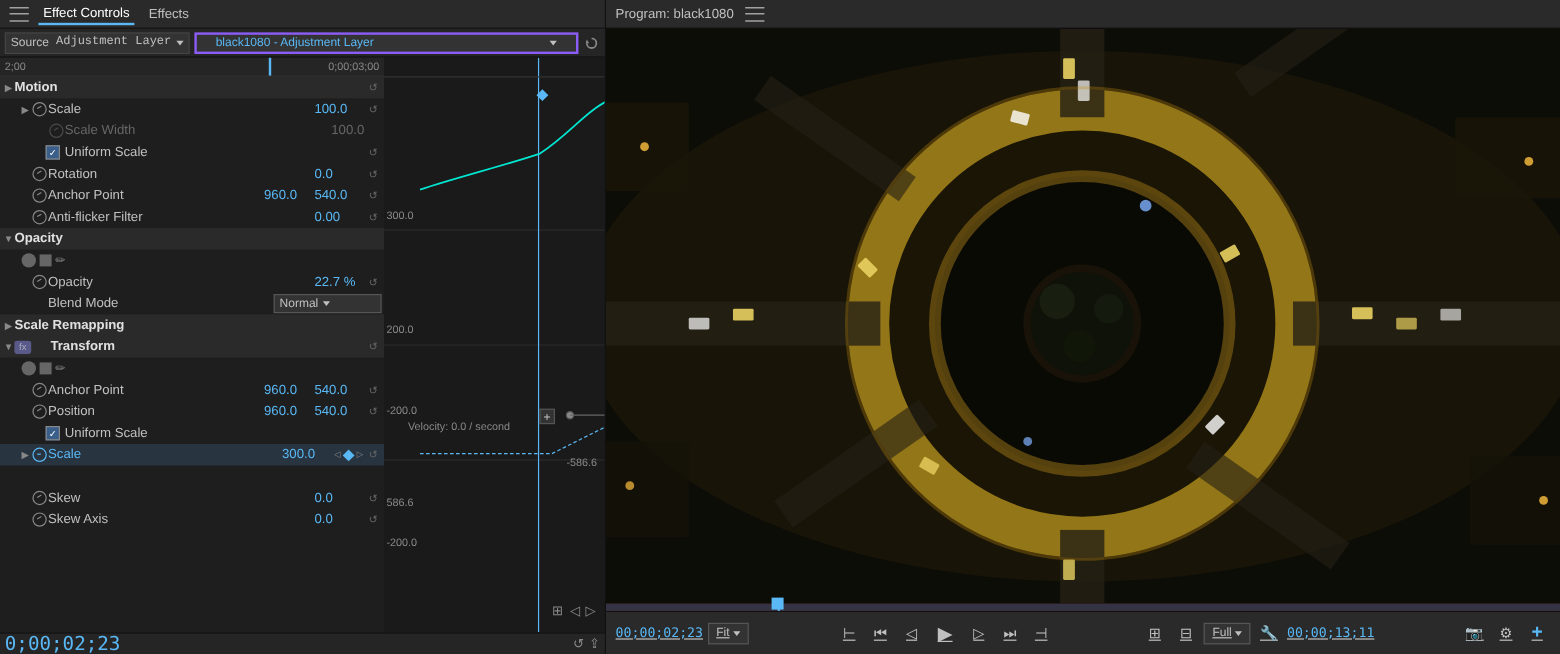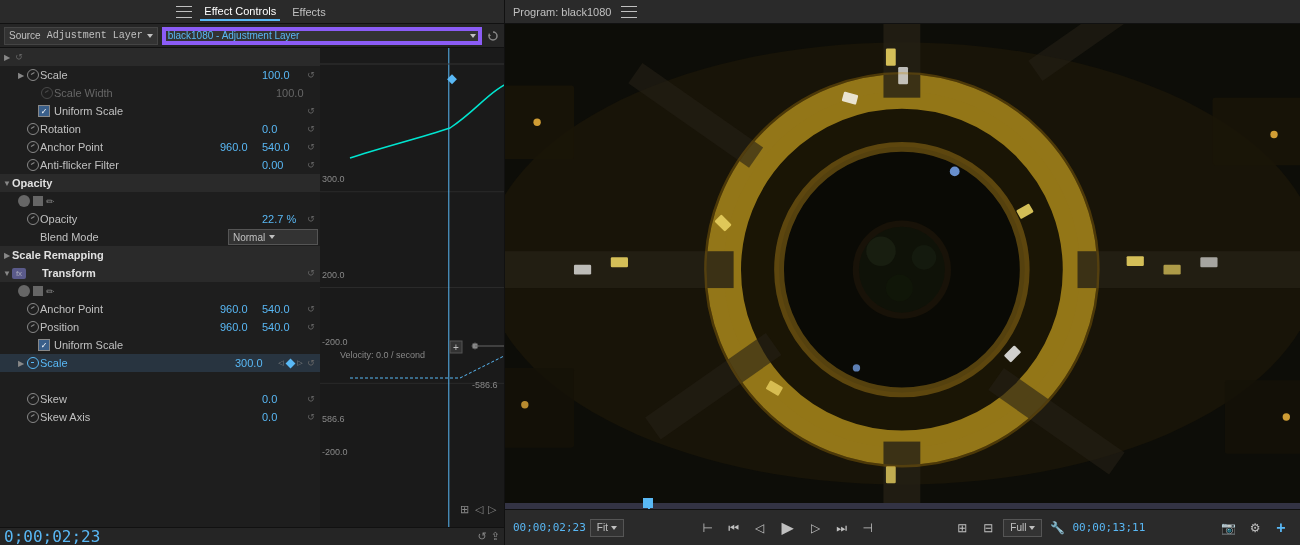--- a/index.html
+++ b/index.html
@@ -26,21 +26,20 @@
 
     .panel-header {
       height: 24px;
       background: #2a2a2a;
       display: flex;
       align-items: center;
       padding: 0 6px;
       gap: 8px;
       border-bottom: 1px solid #111;
       flex-shrink: 0;
-      justify-content: center;
     }
 
     .panel-tab {
       font-size: 11px;
       color: #c0c0c0;
       cursor: pointer;
       padding: 2px 4px;
     }
     .panel-tab.active {
       color: #ffffff;
@@ -92,24 +91,24 @@
       height: 0;
       border-left: 3px solid transparent;
       border-right: 3px solid transparent;
       border-top: 4px solid #c0c0c0;
     }
 
     .clip-name-dropdown {
       flex: 1;
       height: 18px;
       background: #333;
-      border: 4px solid #8b5cf6;
+      border: 2px solid #8b5cf6;
       color: #59b8f5;
       font-size: 10px;
-      padding: 0 2px;
+      padding: 0 16px;
       display: flex;
       align-items: center;
       justify-content: space-between;
       cursor: pointer;
     }
 
     .prop-list {
       width: 100%;
       height: 100%;
       overflow: hidden;
@@ -344,20 +343,21 @@
     
     .monitor-controls {
       height: 36px;
       background: #2a2a2a;
       display: flex;
       align-items: center;
       padding: 0 8px;
       gap: 4px;
       border-top: 1px solid #111;
       flex-shrink: 0;
+      text-decoration: underline;
     }
 
     .monitor-timecode {
       color: #59b8f5;
       font-size: 11px;
       font-family: monospace;
     }
 
     .fit-dropdown {
       background: #333;
@@ -480,25 +480,32 @@
           <path d="M5 1 A4 4 0 1 1 1 5" stroke="#888" stroke-width="1.5" fill="none"></path>
           <polygon points="1,2 0,5 3,5" fill="#888"></polygon>
         </svg>
     </div>
   </div>
 
   <div class="left-panel-inner">
 
     <div class="props-column">
 
+      <div class="tl-ruler">
+        <span style="position:absolute;left:4px;top:2px;font-size:9px;color:#888;">2;00</span>
+        <span style="position:absolute;right:4px;top:2px;font-size:9px;color:#888;">0;00;03;00</span>
+
+        <div style="position:absolute;top:0;left:70%;width:2px;height:100%;background:#59b8f5;"></div>
+      </div>
 
       <div class="prop-list" style="overflow-y:auto;height:calc(100% - 34px);">
 
         <div class="prop-row section-header">
           <div class="expand-arrow">▶</div>
+          <span class="prop-name section">Motion</span>
           <div class="reset-icon">↺</div>
         </div>
 
         <div class="prop-row">
           <div class="prop-indent"></div>
           <div class="expand-arrow">▶</div>
           <div class="prop-icon">
               <div class="stopwatch"></div>
             </div>
           <span class="prop-name">Scale</span>

